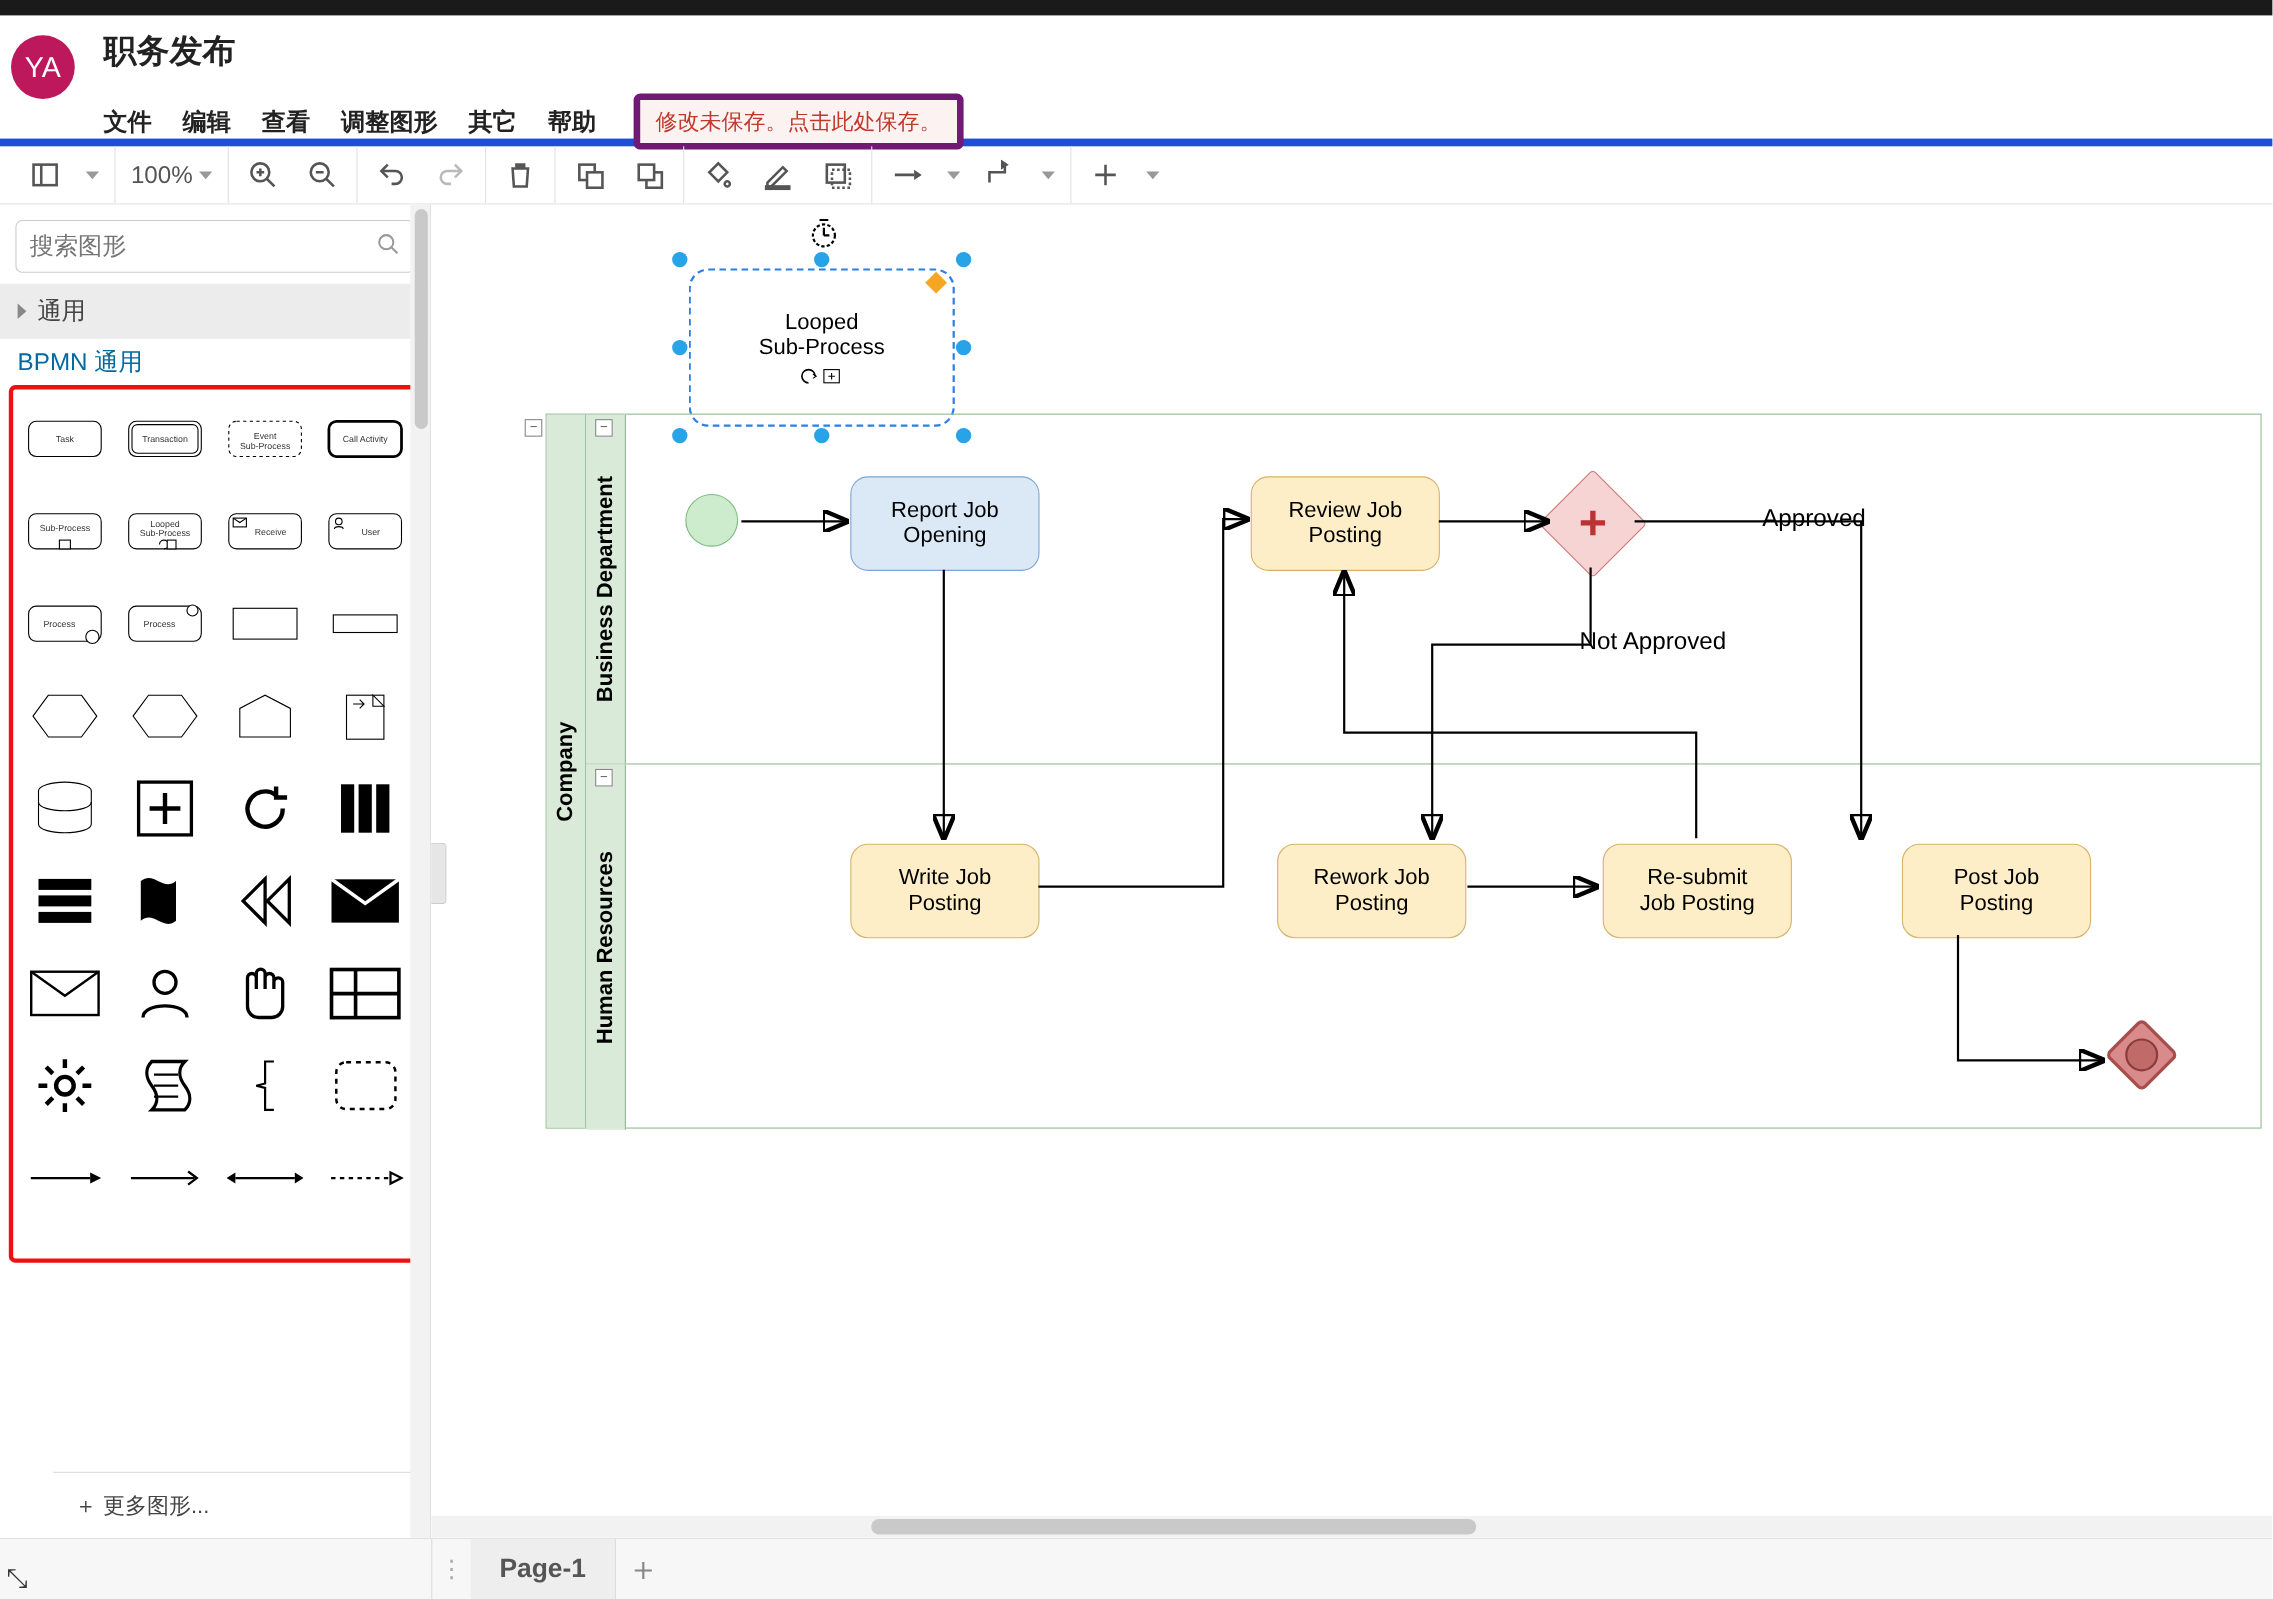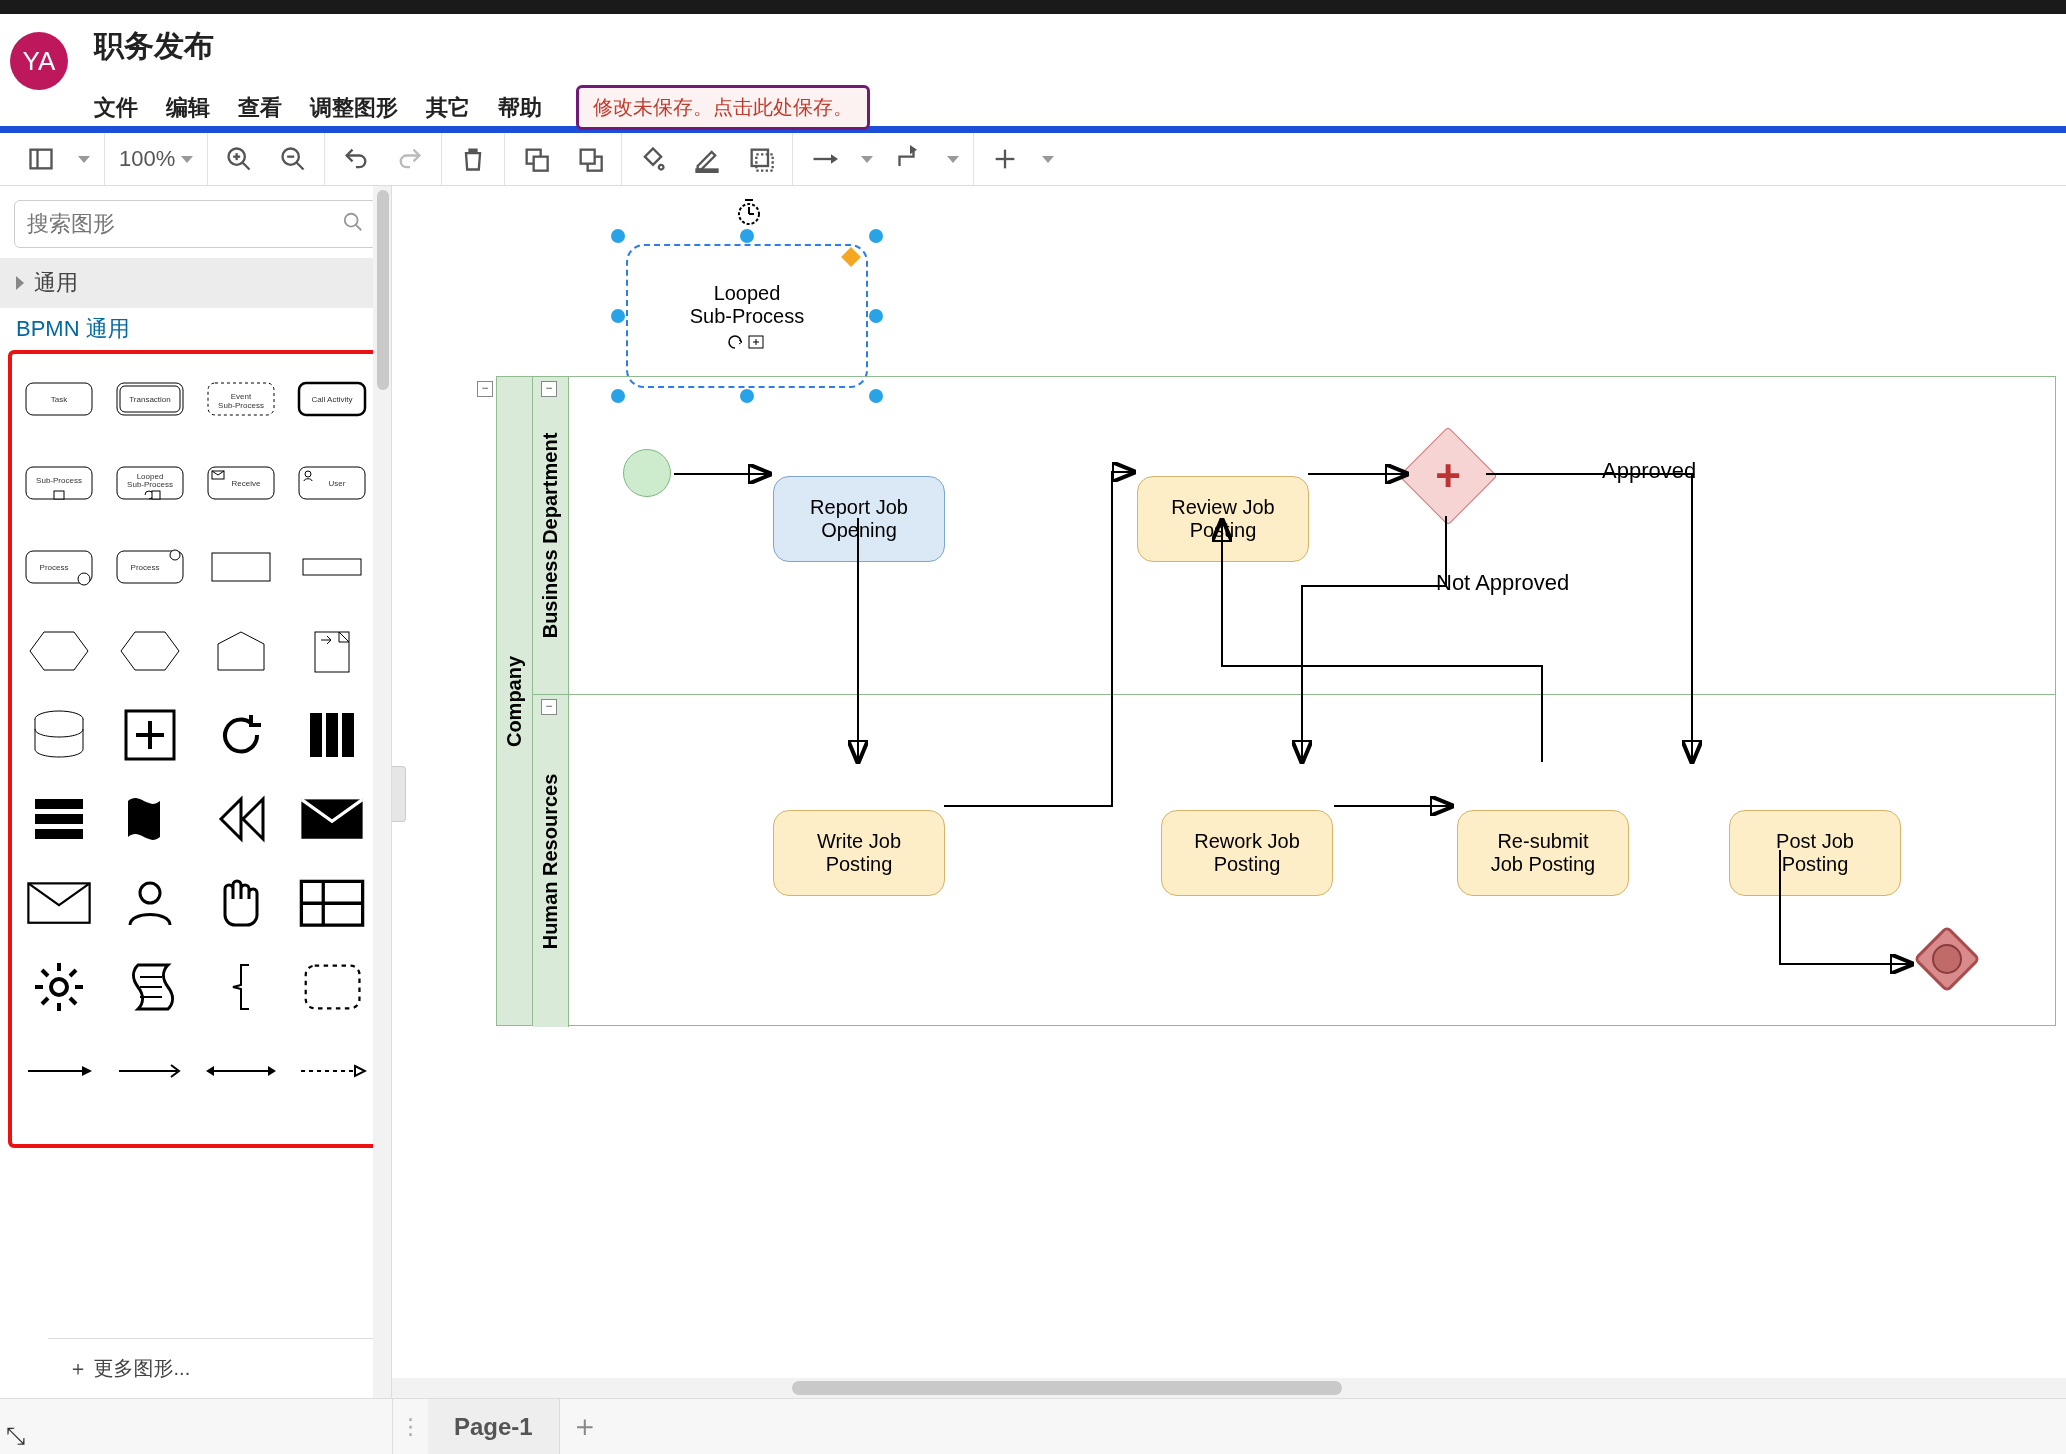--- a/index.html
+++ b/index.html
@@ -8,21 +8,21 @@
 
 .top-strip { width: 100%; height: 14px; background: #1a1a1a; }
 
 
 .header { display: flex; align-items: flex-start; padding: 12px 20px 0 10px; height: 112px; }
 .avatar { width: 58px; height: 58px; border-radius: 50%; background: #be185d; color: #fff; font-size: 26px; font-weight: 500; display: flex; align-items: center; justify-content: center; margin-top: 6px; }
 .header-right { margin-left: 26px; }
 .app-title { font-size: 30px; font-weight: 700; color: #222; }
 .menubar { display: flex; align-items: center; margin-top: 18px; gap: 28px; }
 .menu-item { font-size: 22px; font-weight: 700; color: #222; cursor: pointer; white-space: nowrap; }
-.save-warning { font-size: 20px; color: #c0392b; border: 3px solid #701a75; background: #fdf2f2; border-radius: 6px; padding: 6px 14px; cursor: pointer; margin-left: 6px; }
+.save-warning { font-size: 20px; color: #c0392b; border: 6px solid #701a75; background: #fdf2f2; border-radius: 6px; padding: 6px 14px; cursor: pointer; margin-left: 6px; }
 
 
 .toolbar { height: 60px; border-top: 7px solid #1d4ed8; border-bottom: 1px solid #ddd; display: flex; align-items: center; padding: 0 10px; gap: 0; }
 .tb-group { display: flex; align-items: center; height: 100%; padding: 0 14px; gap: 20px; }
 .tb-sep { width: 1px; height: 100%; background: #e2e2e2; }
 .tb-btn { width: 34px; height: 34px; display: flex; align-items: center; justify-content: center; cursor: pointer; color: #555; }
 .tb-btn svg { width: 28px; height: 28px; stroke: #555; fill: none; stroke-width: 2; }
 .zoom-label { font-size: 22px; color: #555; cursor: pointer; display: flex; align-items: center; gap: 6px; }
 .caret { width: 0; height: 0; border-left: 6px solid transparent; border-right: 6px solid transparent; border-top: 7px solid #999; display: inline-block; }
 
@@ -63,21 +63,21 @@
 .lane { position: absolute; left: 36px; right: 0; border-bottom: 1px solid #8fbb8f; }
 .lane:last-child { border-bottom: none; }
 .lane-title { position: absolute; left: 0; top: 0; width: 36px; height: 100%; background: #d9ead9; border-right: 1px solid #8fbb8f; display: flex; align-items: center; justify-content: center; }
 .lane-title span { transform: rotate(-90deg); font-size: 20px; font-weight: 700; white-space: nowrap; }
 .lane1 { top: 0; height: 318px; }
 .lane2 { top: 318px; height: 332px; }
 
 .collapse-box { position: absolute; width: 16px; height: 16px; background: #fff; border: 1px solid #888; font-size: 12px; line-height: 12px; text-align: center; color: #555; cursor: pointer; }
 
 
-.task { position: absolute; border-radius: 16px; display: flex; align-items: center; justify-content: center; text-align: center; font-size: 20px; padding: 8px; margin-top: 43px; }
+.task { position: absolute; border-radius: 16px; display: flex; align-items: center; justify-content: center; text-align: center; font-size: 20px; padding: 8px; }
 .task-blue { background: #dbe9f7; border: 1px solid #7da5cf; }
 .task-yellow { background: #fdeec7; border: 1px solid #d6b26a; }
 
 .start-event { position: absolute; width: 48px; height: 48px; border-radius: 50%; background: #cdeccd; border: 1px solid #7fb97f; }
 .end-event { position: absolute; width: 48px; height: 48px; background: #d98b8b; border: 3px solid #a84d4d; transform: rotate(45deg); border-radius: 6px; overflow: hidden; }
 .end-event::after { content: ""; position: absolute; inset: 6px; background: #c06a6a; border: 2px solid #8a3c3c; border-radius: 50%; }
 
 .gateway { position: absolute; width: 70px; height: 70px; background: #f6d4d4; border: 1px solid #c77; transform: rotate(45deg); border-radius: 4px; }
 .gateway .plus { position: absolute; inset: 0; display: flex; align-items: center; justify-content: center; transform: rotate(-45deg); color: #b33; font-size: 44px; font-weight: 700; }
 

